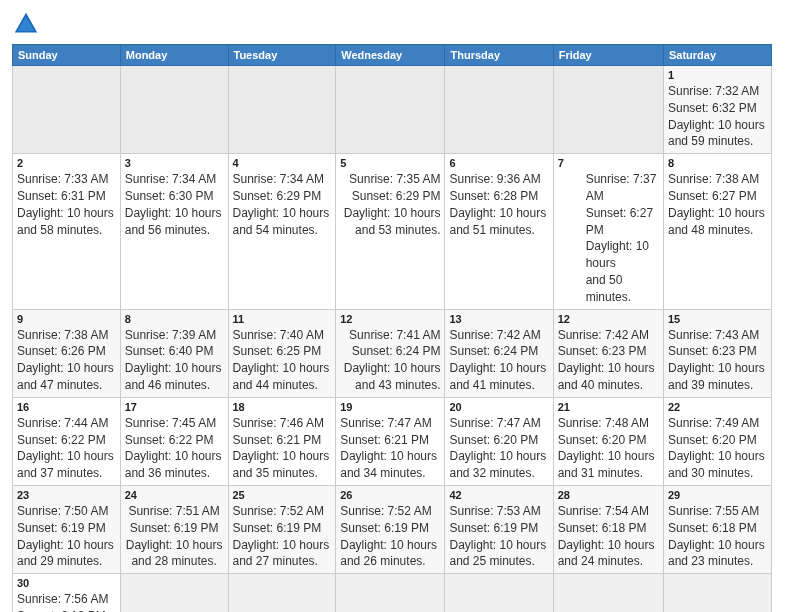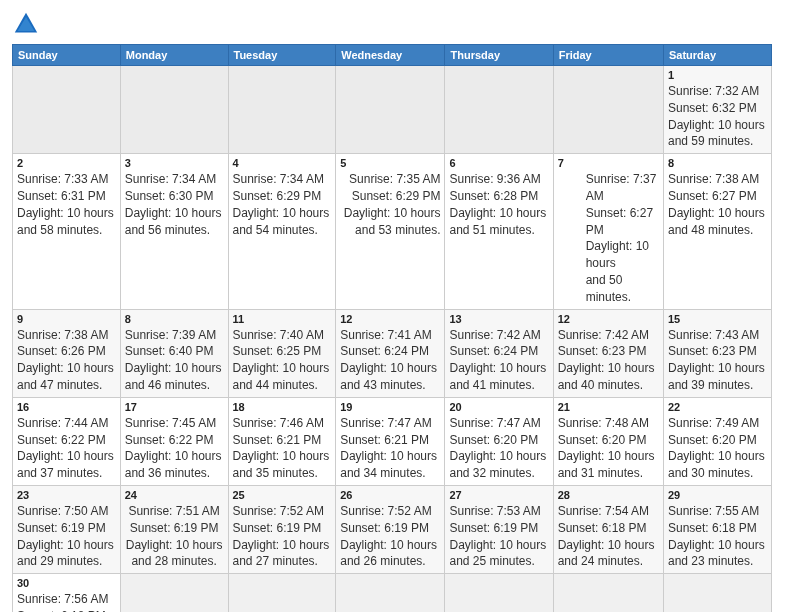--- a/index.html
+++ b/index.html
@@ -213,21 +213,21 @@
           </td>
           <td>
             <span class="day-num">11</span>
             <div class="day-info" style="white-space: pre-line;">Sunrise: 7:40 AM
 Sunset: 6:25 PM
 Daylight: 10 hours
 and 44 minutes.</div>
           </td>
           <td>
             <span class="day-num">12</span>
-            <div class="day-info" style="white-space: pre-line;">Sunrise: 7:41 AM
+            <div class="day-info" style="white-space: pre-line; text-align: right;">Sunrise: 7:41 AM
 Sunset: 6:24 PM
 Daylight: 10 hours
 and 43 minutes.</div>
           </td>
           <td>
             <span class="day-num">13</span>
             <div class="day-info" style="white-space: pre-line;">Sunrise: 7:42 AM
 Sunset: 6:24 PM
 Daylight: 10 hours
 and 41 minutes.</div>
@@ -321,21 +321,21 @@
 and 27 minutes.</div>
           </td>
           <td>
             <span class="day-num">26</span>
             <div class="day-info" style="white-space: pre-line;">Sunrise: 7:52 AM
 Sunset: 6:19 PM
 Daylight: 10 hours
 and 26 minutes.</div>
           </td>
           <td>
-            <span class="day-num">27</span>
+            <span class="day-num">42</span>
             <div class="day-info" style="white-space: pre-line;">Sunrise: 7:53 AM
 Sunset: 6:19 PM
 Daylight: 10 hours
 and 25 minutes.</div>
           </td>
           <td>
             <span class="day-num">28</span>
             <div class="day-info" style="white-space: pre-line;">Sunrise: 7:54 AM
 Sunset: 6:18 PM
 Daylight: 10 hours

